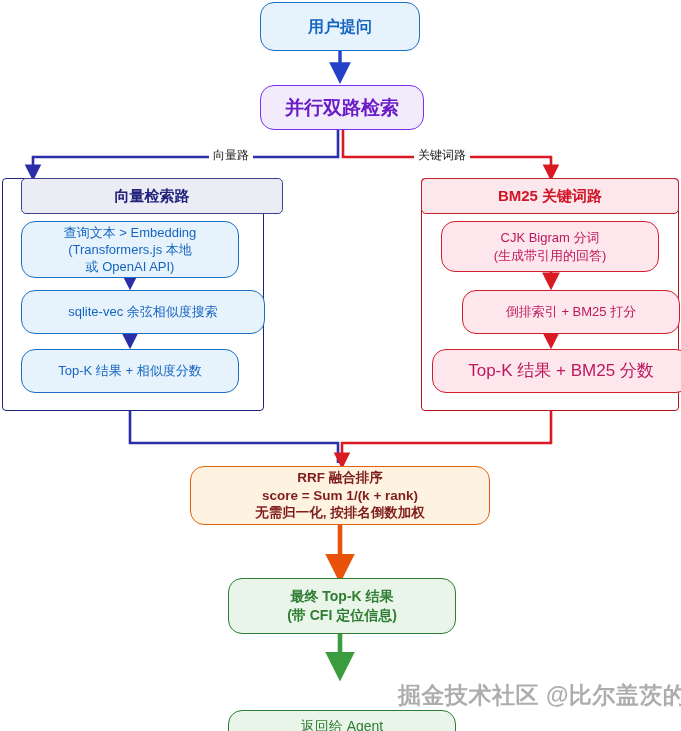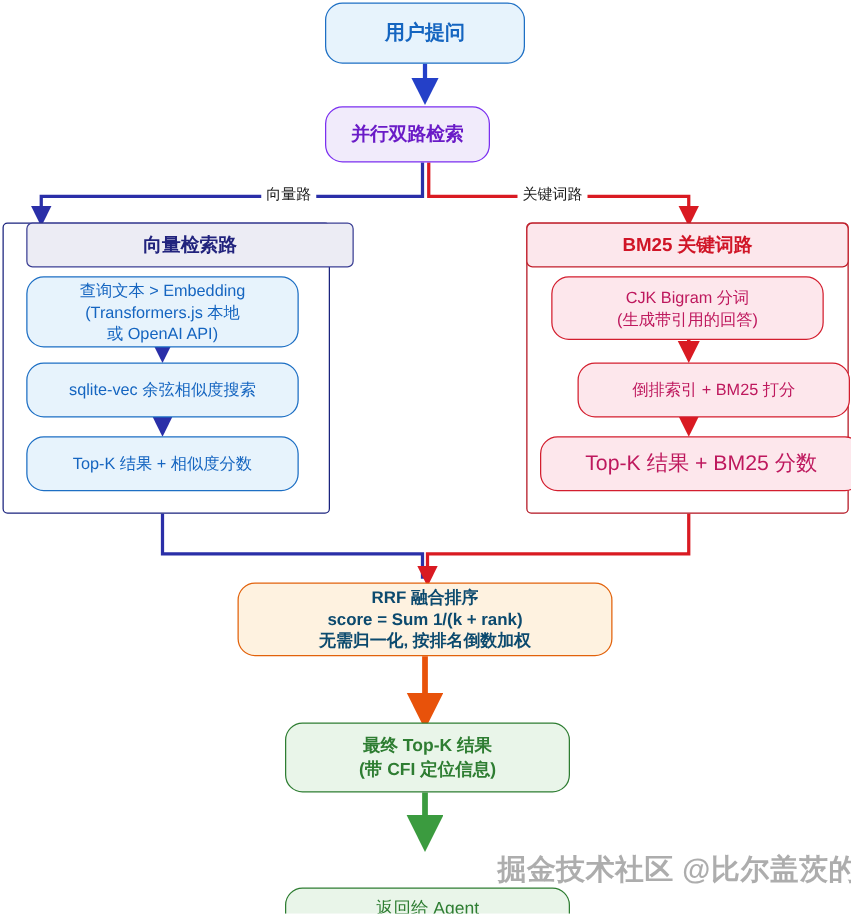--- a/index.html
+++ b/index.html
@@ -41,21 +41,21 @@
     border-style: solid;
     line-height: 1.33;
     z-index: 3;
   }
   .node .ln { display: block; white-space: nowrap; }
 
   
   .n-blue   { background: #E7F3FC; border-color: #1D6FC4; color: #1565C0; }
   .n-purple { background: #F1EBFB; border-color: #7B2FF0; color: #6A1BC7; }
   .n-pink   { background: #FDE7EC; border-color: #D31E2E; color: #be185d; }
-  .n-orange { background: #FEF2E0; border-color: #E2620B; color: #0c4a6e; }
+  .n-orange { background: #FEF2E0; border-color: #E2620B; color: #7f1d1d; }
   .n-green  { background: #E9F5E9; border-color: #2E7D32; color: #2E7D32; }
 
   
   .subgraph {
     position: absolute;
     box-sizing: border-box;
     border-width: 1.6px;
     border-style: solid;
     border-radius: 4px;
     z-index: 1;
@@ -145,21 +145,21 @@
 
     <path d="M340,525 L340,578" stroke="#E8520A" stroke-width="4.6" fill="none" marker-end="url(#ah-orange)"></path>
 
     <path d="M340,634 L340,676" stroke="#3B9B3F" stroke-width="4.6" fill="none" marker-end="url(#ah-green)"></path>
   </svg>
 
   <div class="node n-blue" style="left:260px; top:2px; width:160px; height:49px; font-size:16px; font-weight:bold;">
     <span class="ln">用户提问</span>
   </div>
 
-  <div class="node n-purple" style="left:260px; top:85px; width:132px; height:45px; font-size:15px; font-weight:bold;">
+  <div class="node n-purple" style="left:260px; top:85px; width:164px; height:45px; font-size:19px; font-weight:bold;">
     <span class="ln">并行双路检索</span>
   </div>
 
   <div class="edge-label" style="left:209px; top:146px;">
     <span>向量路</span>
   </div>
   <div class="edge-label" style="left:414px; top:146px;">
     <span>关键词路</span>
   </div>
 
@@ -168,21 +168,21 @@
   <div class="sg-title sgt-blue" style="left:2px; top:178px; width:262px; height:36px;margin-left:19px;">
     <span>向量检索路</span>
   </div>
 
   <div class="node n-blue" style="left:21px; top:221px; width:218px; height:57px; font-size:13px;">
     <span class="ln">查询文本 &gt; Embedding</span>
     <span class="ln">(Transformers.js 本地</span>
     <span class="ln">或 OpenAI API)</span>
   </div>
 
-  <div class="node n-blue" style="left:21px; top:290px; width:218px; height:44px; font-size:13px;">
+  <div class="node n-blue" style="left:21px; top:290px; width:244px; height:44px; font-size:13px;">
     <span class="ln">sqlite-vec 余弦相似度搜索</span>
   </div>
 
   <div class="node n-blue" style="left:21px; top:349px; width:218px; height:44px; font-size:13px;">
     <span class="ln">Top-K 结果 + 相似度分数</span>
   </div>
 
   <div class="subgraph sg-red" style="left:421px; top:178px; width:258px; height:233px;"></div>
 
   <div class="sg-title sgt-red" style="left:421px; top:178px; width:258px; height:36px;">

